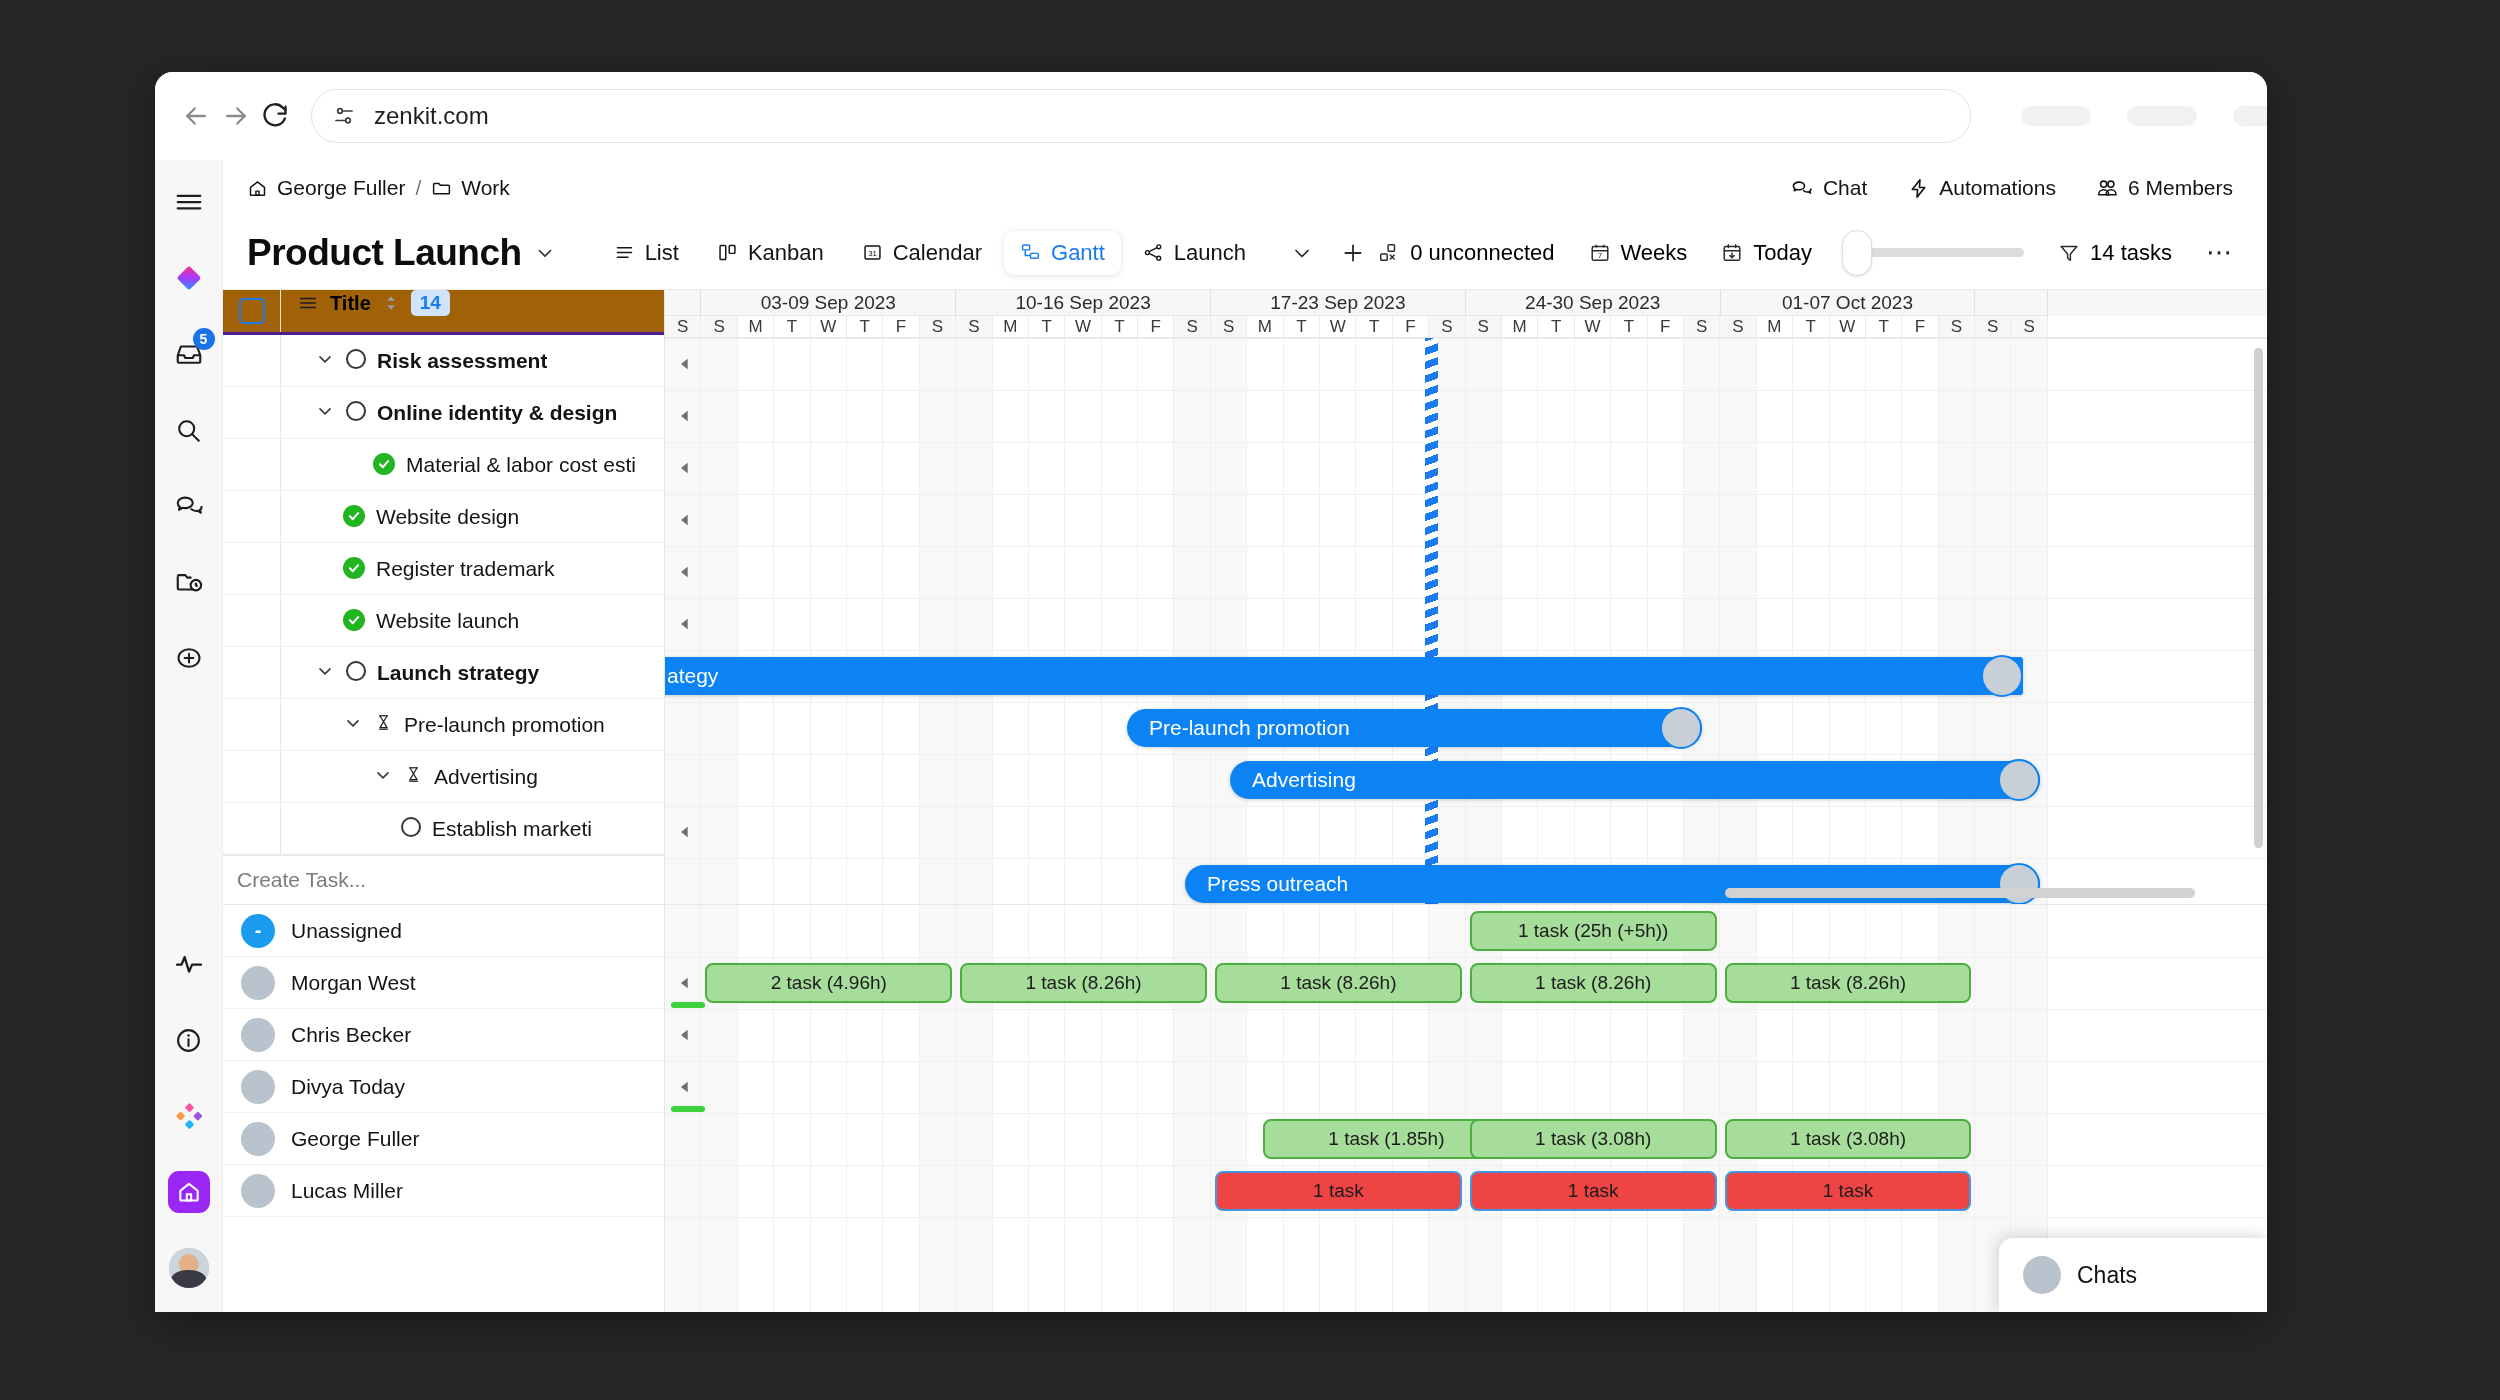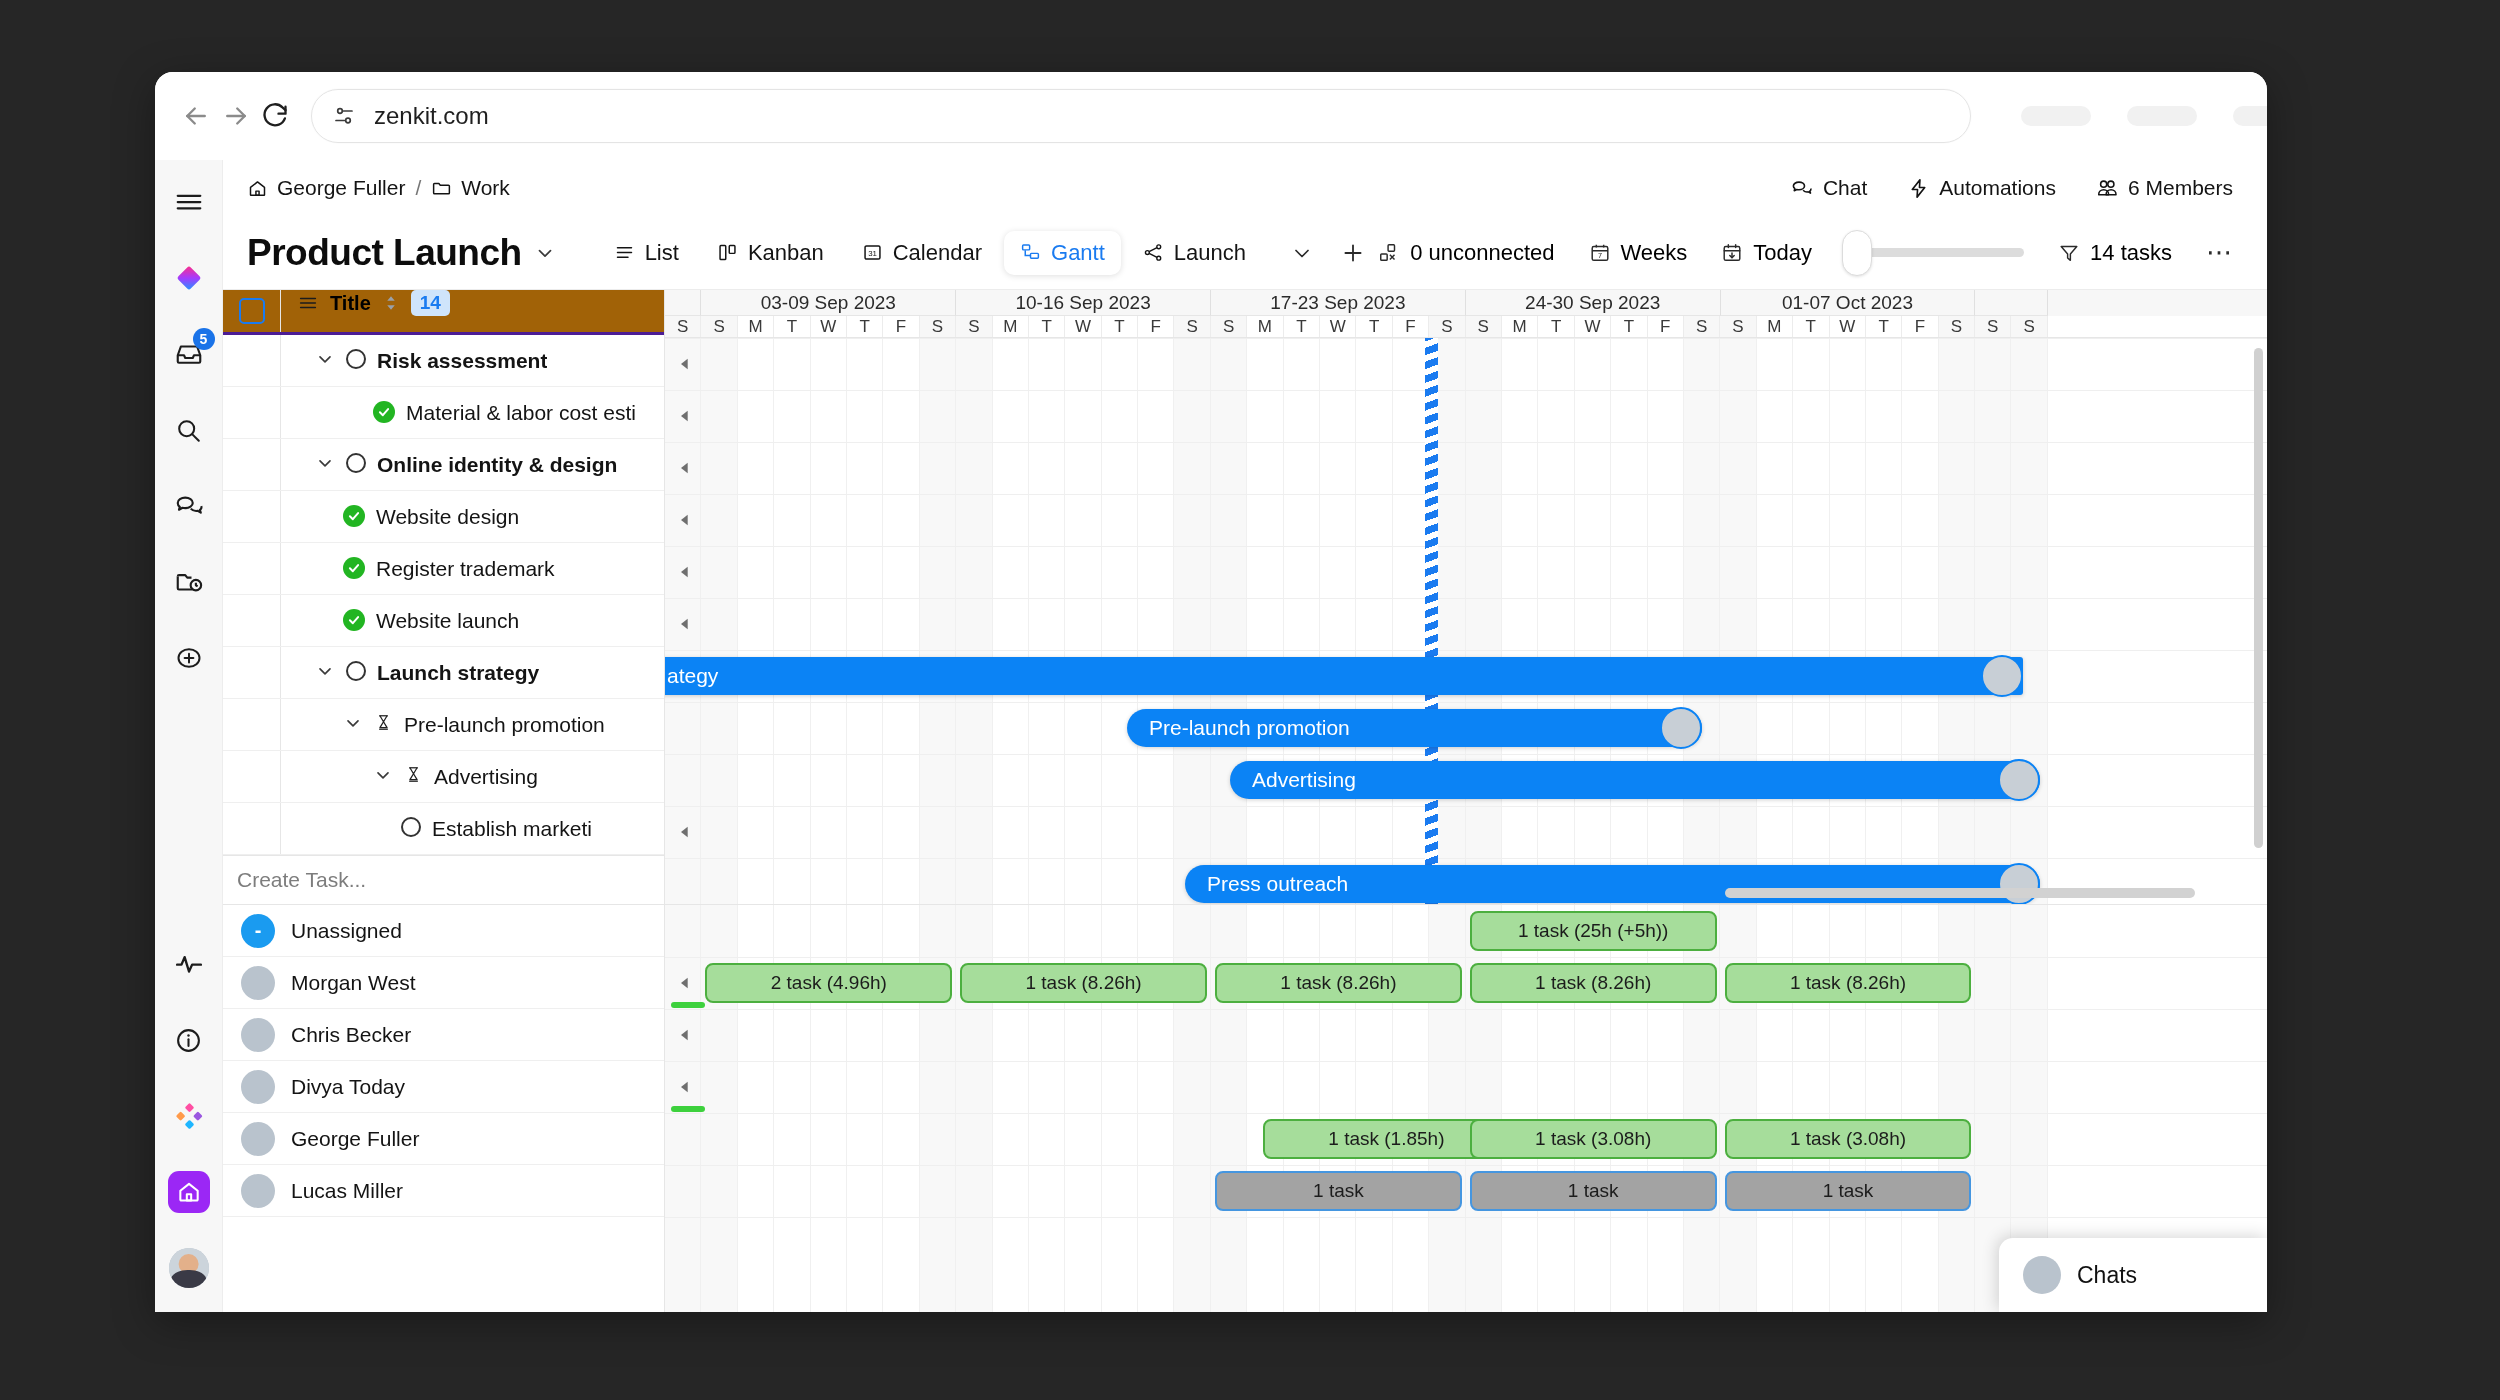--- a/index.html
+++ b/index.html
@@ -248,21 +248,21 @@
     background:#1a9bf0; color:#fff; display:flex; align-items:center; justify-content:center;
     font-size: 20px; font-weight:700;
   }
   .wl-tl { flex:1; position:relative; overflow:hidden;}
   .wbar {
     position:absolute; height: 40px; border-radius: 8px;
     display:flex; align-items:center; justify-content:center;
     font-size: 19px; color:#1c1c1c;
   }
   .wbar.green { background:#a6dd9b; border: 2px solid #4caf3f; }
-  .wbar.blue { background:#a3a3a3; border: 2px solid #4596e0; }
+  .wbar.blue { background:#ef4444; border: 2px solid #4596e0; }
   .mini-green {
     position:absolute; height: 6px; border-radius:3px; background:#3dd13d;
   }
   .chats-pop {
     position: absolute; right: 0; bottom: 0;
     width: 268px; height: 74px;
     background: #fff; border-radius: 14px 0 0 0;
     box-shadow: -2px -2px 16px rgba(0,0,0,.16);
     display:flex; align-items:center; gap: 16px;
     padding-left: 24px;
@@ -643,41 +643,41 @@
                   <div class="cellname ind1">
                     <span class="chev">
                       <svg width="20" height="20" viewBox="0 0 24 24" fill="none" stroke="currentColor" stroke-width="2" stroke-linecap="round" stroke-linejoin="round">
                         <polyline points="6 9.5 12 15.5 18 9.5"></polyline>
                       </svg>
                     </span>
                     <span class="circ"></span>
                     <span>Risk assessment</span>
                   </div>
                 </div>
-                <div class="trow">
-                  <div class="cellchk"></div>
-                  <div class="cellname ind3">
-                    <span class="done">
-                      <svg width="14" height="14" viewBox="0 0 24 24" fill="none" stroke="#fff" stroke-width="3.4" stroke-linecap="round" stroke-linejoin="round">
-                        <polyline points="5 12.5 10 17.5 19 7"></polyline>
-                      </svg>
-                    </span>
-                    <span>Material &amp; labor cost esti</span>
-                  </div>
-                </div>
                 <div class="trow bold">
                   <div class="cellchk"></div>
                   <div class="cellname ind1">
                     <span class="chev">
                       <svg width="20" height="20" viewBox="0 0 24 24" fill="none" stroke="currentColor" stroke-width="2" stroke-linecap="round" stroke-linejoin="round">
                         <polyline points="6 9.5 12 15.5 18 9.5"></polyline>
                       </svg>
                     </span>
                     <span class="circ"></span>
                     <span>Online identity &amp; design</span>
+                  </div>
+                </div>
+                <div class="trow">
+                  <div class="cellchk"></div>
+                  <div class="cellname ind3">
+                    <span class="done">
+                      <svg width="14" height="14" viewBox="0 0 24 24" fill="none" stroke="#fff" stroke-width="3.4" stroke-linecap="round" stroke-linejoin="round">
+                        <polyline points="5 12.5 10 17.5 19 7"></polyline>
+                      </svg>
+                    </span>
+                    <span>Material &amp; labor cost esti</span>
                   </div>
                 </div>
                 <div class="trow">
                   <div class="cellchk"></div>
                   <div class="cellname ind2">
                     <span class="done">
                       <svg width="14" height="14" viewBox="0 0 24 24" fill="none" stroke="#fff" stroke-width="3.4" stroke-linecap="round" stroke-linejoin="round">
                         <polyline points="5 12.5 10 17.5 19 7"></polyline>
                       </svg>
                     </span>

